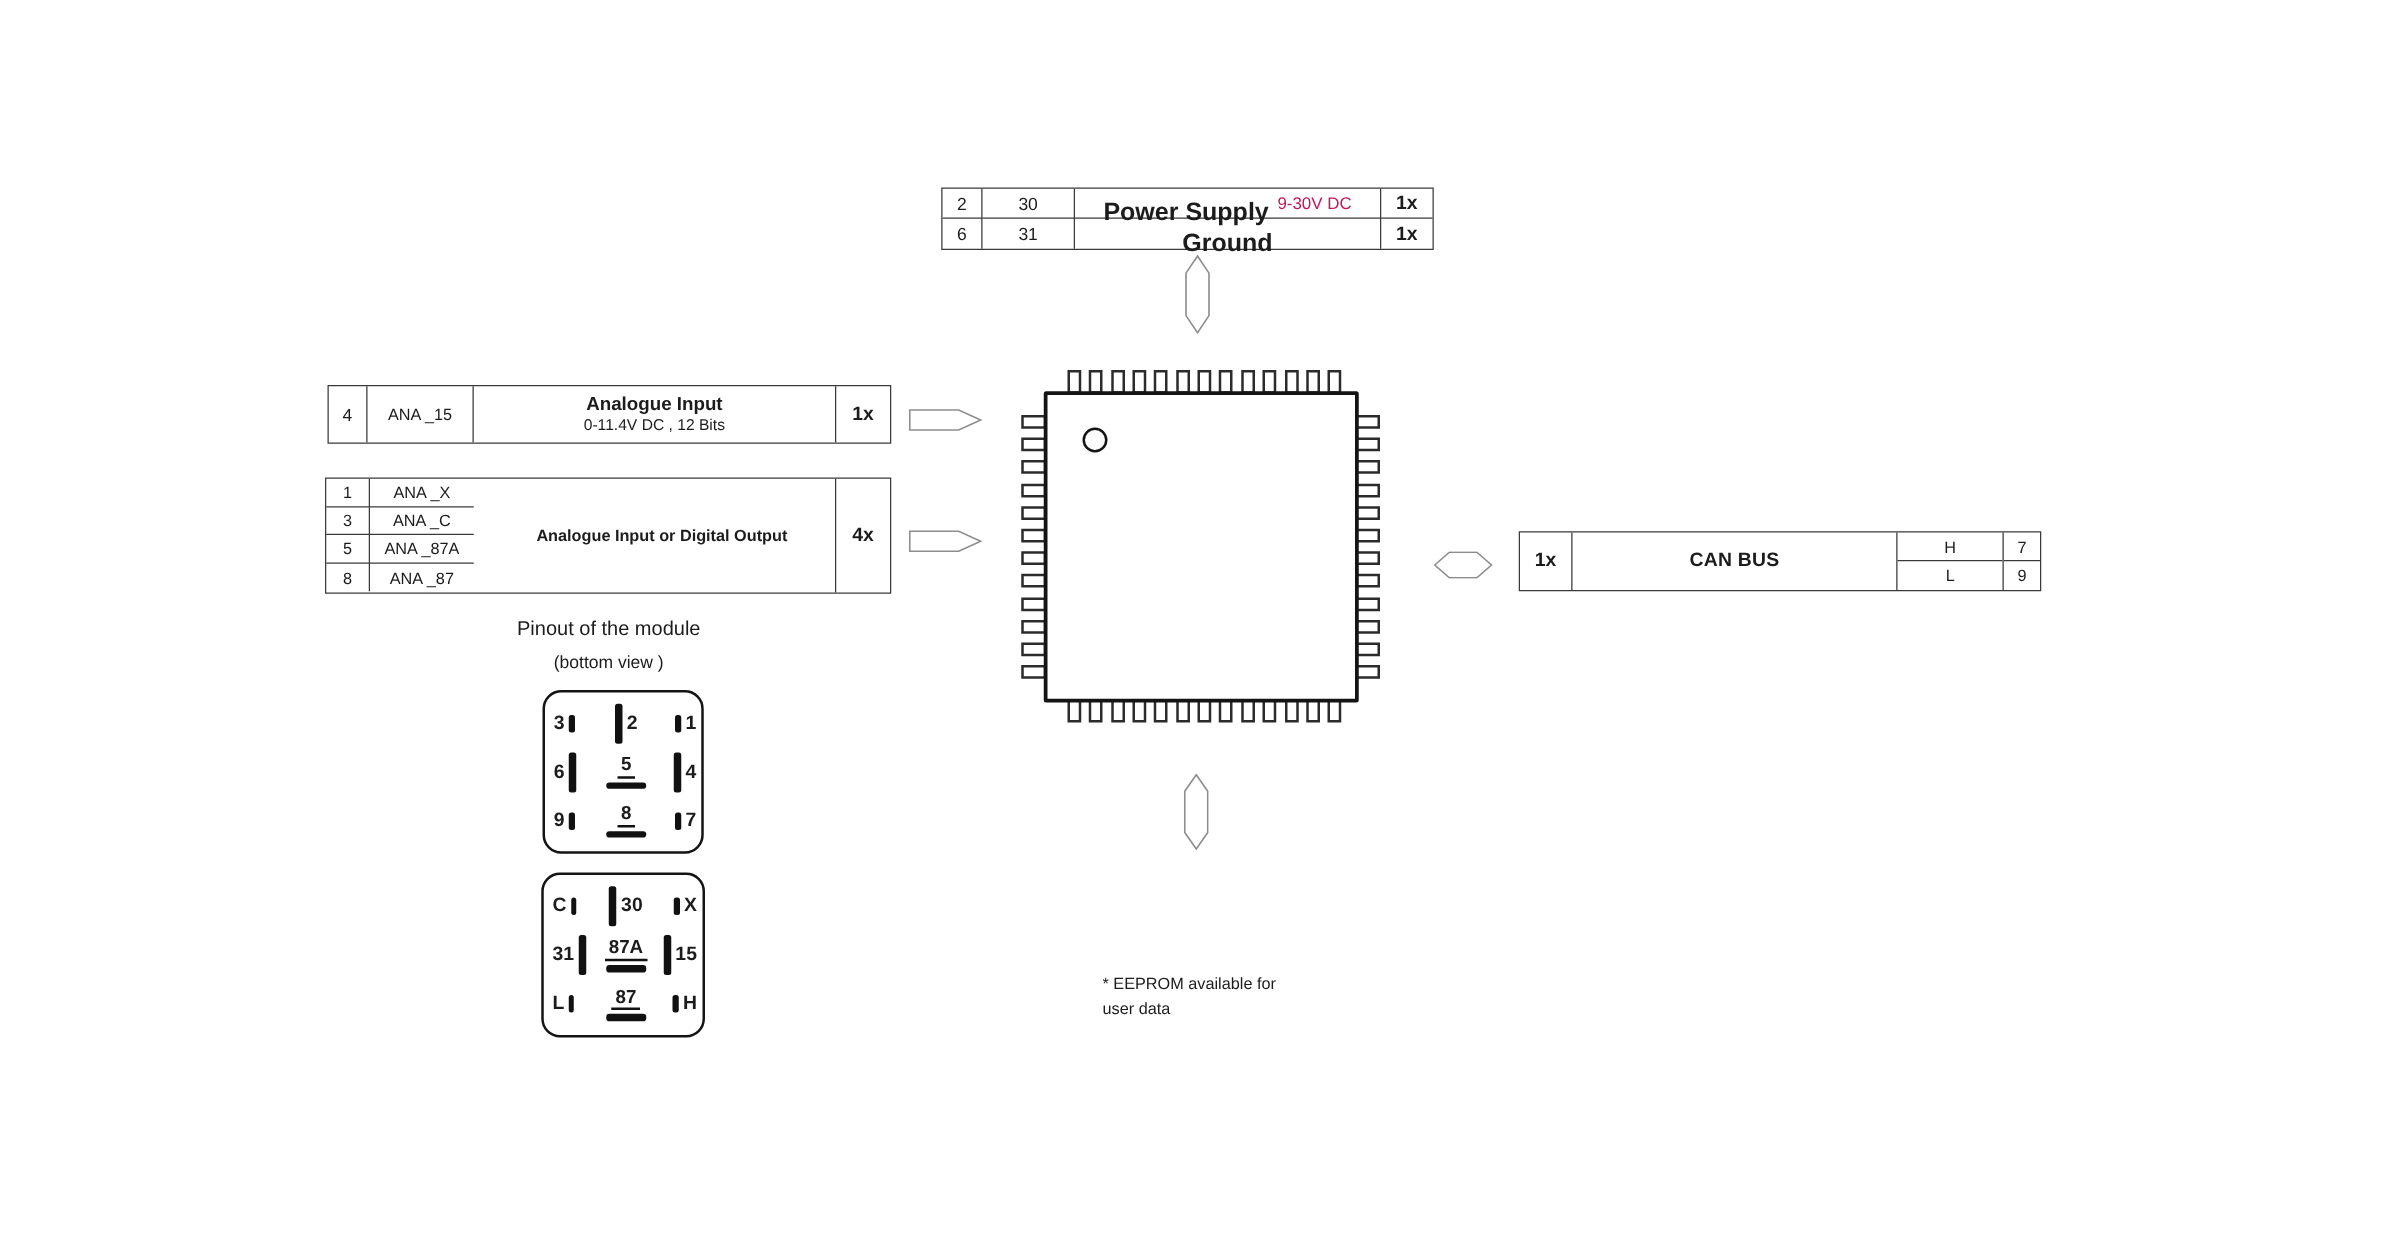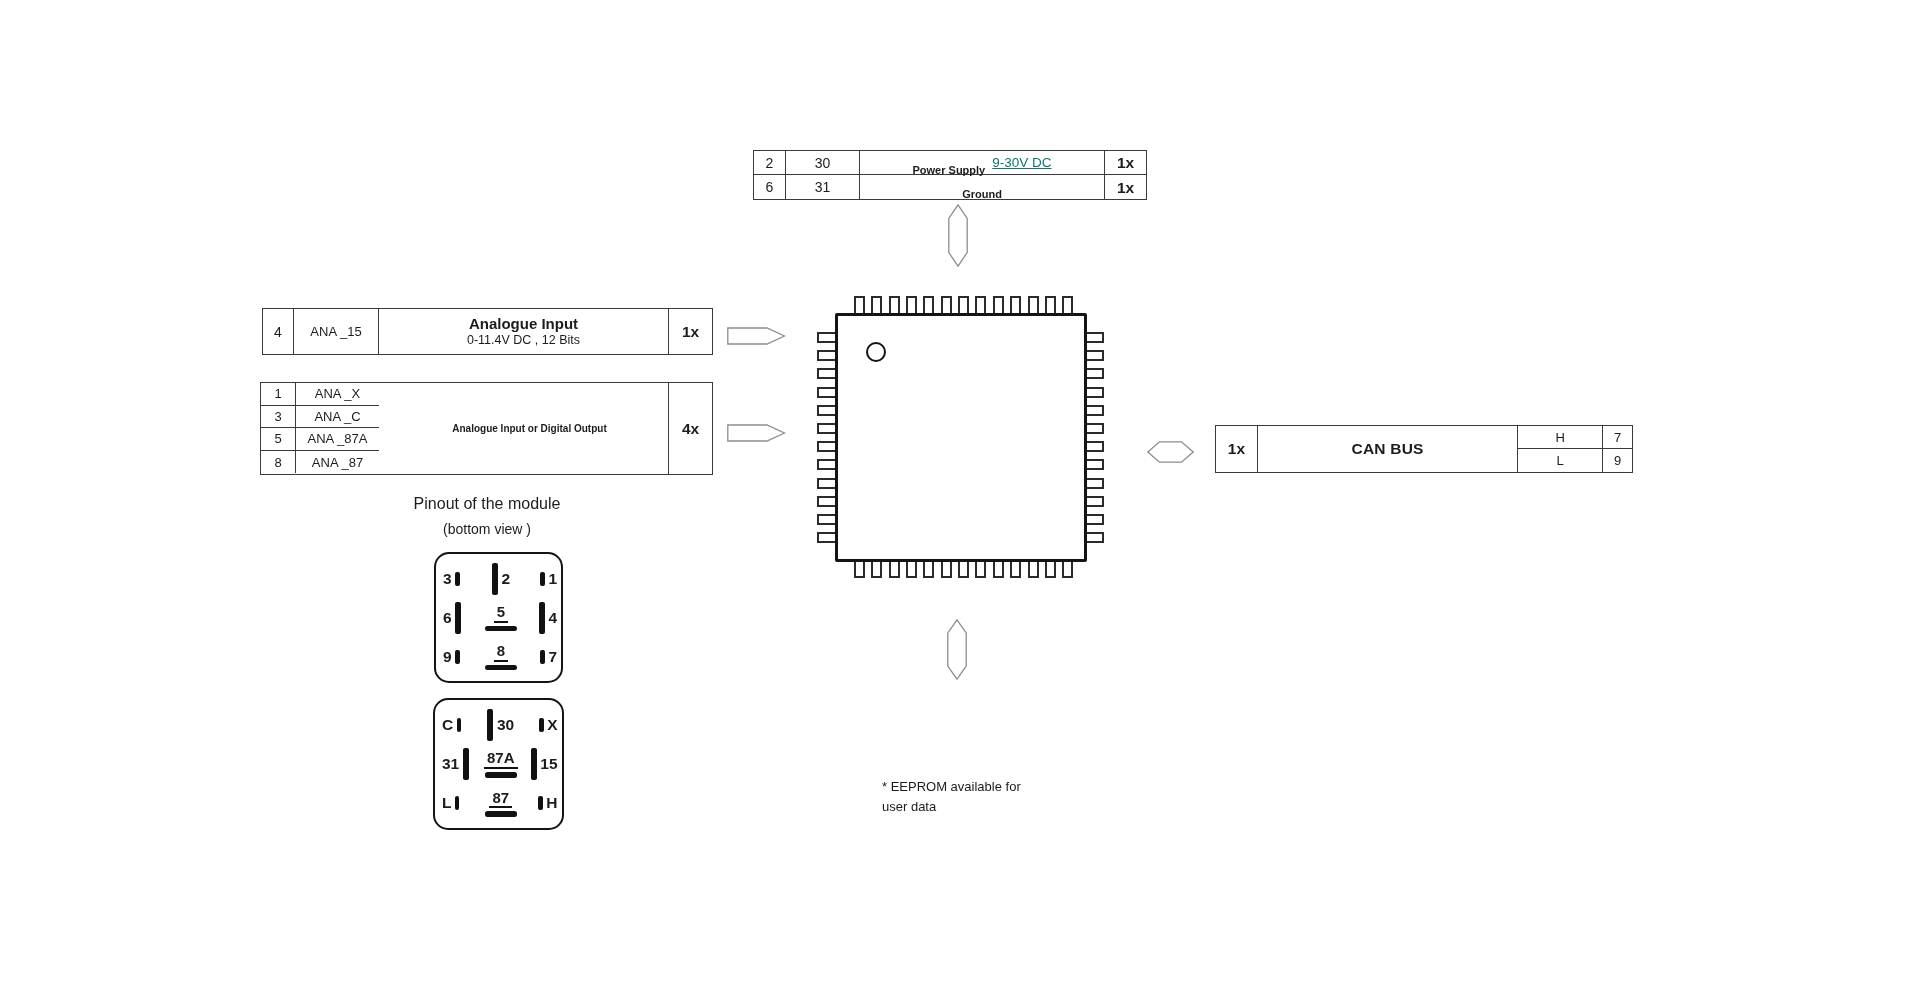--- a/index.html
+++ b/index.html
@@ -16,37 +16,37 @@
     display:flex; align-items:center; justify-content:center; box-sizing:border-box;
     font-size:14px; line-height:1;
   }
   .cell.col-last { border-right:none; }
   .cell.row-last { border-bottom:none; }
   .count { font-weight:bold; font-size:15.5px; }
 
   
   #power-table { left:753px; top:150px; grid-template-columns:32px 74px 245px 41px; grid-auto-rows:24.2px; }
   .power-main { gap:7px; }
-  .power-main .lbl { font-weight:bold; font-size:11px;margin-top:15px; }
-  .power-main .det { font-size:13.5px; color:#0f766e;text-decoration:underline; }
+  .power-main .lbl { font-weight:bold; font-size:20px;margin-top:15px; }
+  .power-main .det { font-size:13.5px; color:#be185d; }
 
   
   #ai-table { left:262px; top:308px; width:451px; height:47px; display:flex; grid-template-columns:none; }
   .ai-c1 { width:31px; } .ai-c2 { width:85px; font-size:13px; } .ai-c3 { width:290px; flex-direction:column; justify-content:center; gap:3px; }
   .ai-c4 { flex:1; border-right:none; }
   .ai-title { font-weight:bold; font-size:15px; }
   .ai-sub { font-size:12.5px; }
   #ai-table .cell { border-bottom:none; height:100%; }
 
   
   #aio-table { left:260px; top:382px; width:453px; height:93px; display:flex; grid-template-columns:none; }
   .aio-left { width:118px; display:grid; grid-template-columns:35px 83px; grid-auto-rows:22.6px; }
   .aio-left .cell { font-size:13px; }
   .aio-main { width:290px; border-right:1.5px solid #3a3a3a; box-sizing:border-box; display:flex; flex-direction:column; justify-content:center; align-items:center; gap:5px; }
-  .aio-title { font-weight:bold; font-size:10px;margin-left:12px; }
+  .aio-title { font-weight:bold; font-size:13px;margin-left:12px; }
   .aio-specs { display:flex; width:100%; }
   .aio-spec { width:50%; text-align:center; font-size:12.5px; line-height:17px; }
   .aio-count { flex:1; display:flex; align-items:center; justify-content:center; }
 
   
   #can-table { left:1215px; top:425px; width:418px; height:48px; display:flex; grid-template-columns:none; }
   .can-count { width:42px; border-right:1.5px solid #3a3a3a; display:flex; align-items:center; justify-content:center; box-sizing:border-box; }
   .can-label { width:261px; border-right:1.5px solid #3a3a3a; display:flex; align-items:center; justify-content:center; font-weight:bold; font-size:15.5px; box-sizing:border-box; letter-spacing:.2px; }
   .can-col { display:flex; flex-direction:column; box-sizing:border-box; }
   .can-hl { width:85px; border-right:1.5px solid #3a3a3a; }

